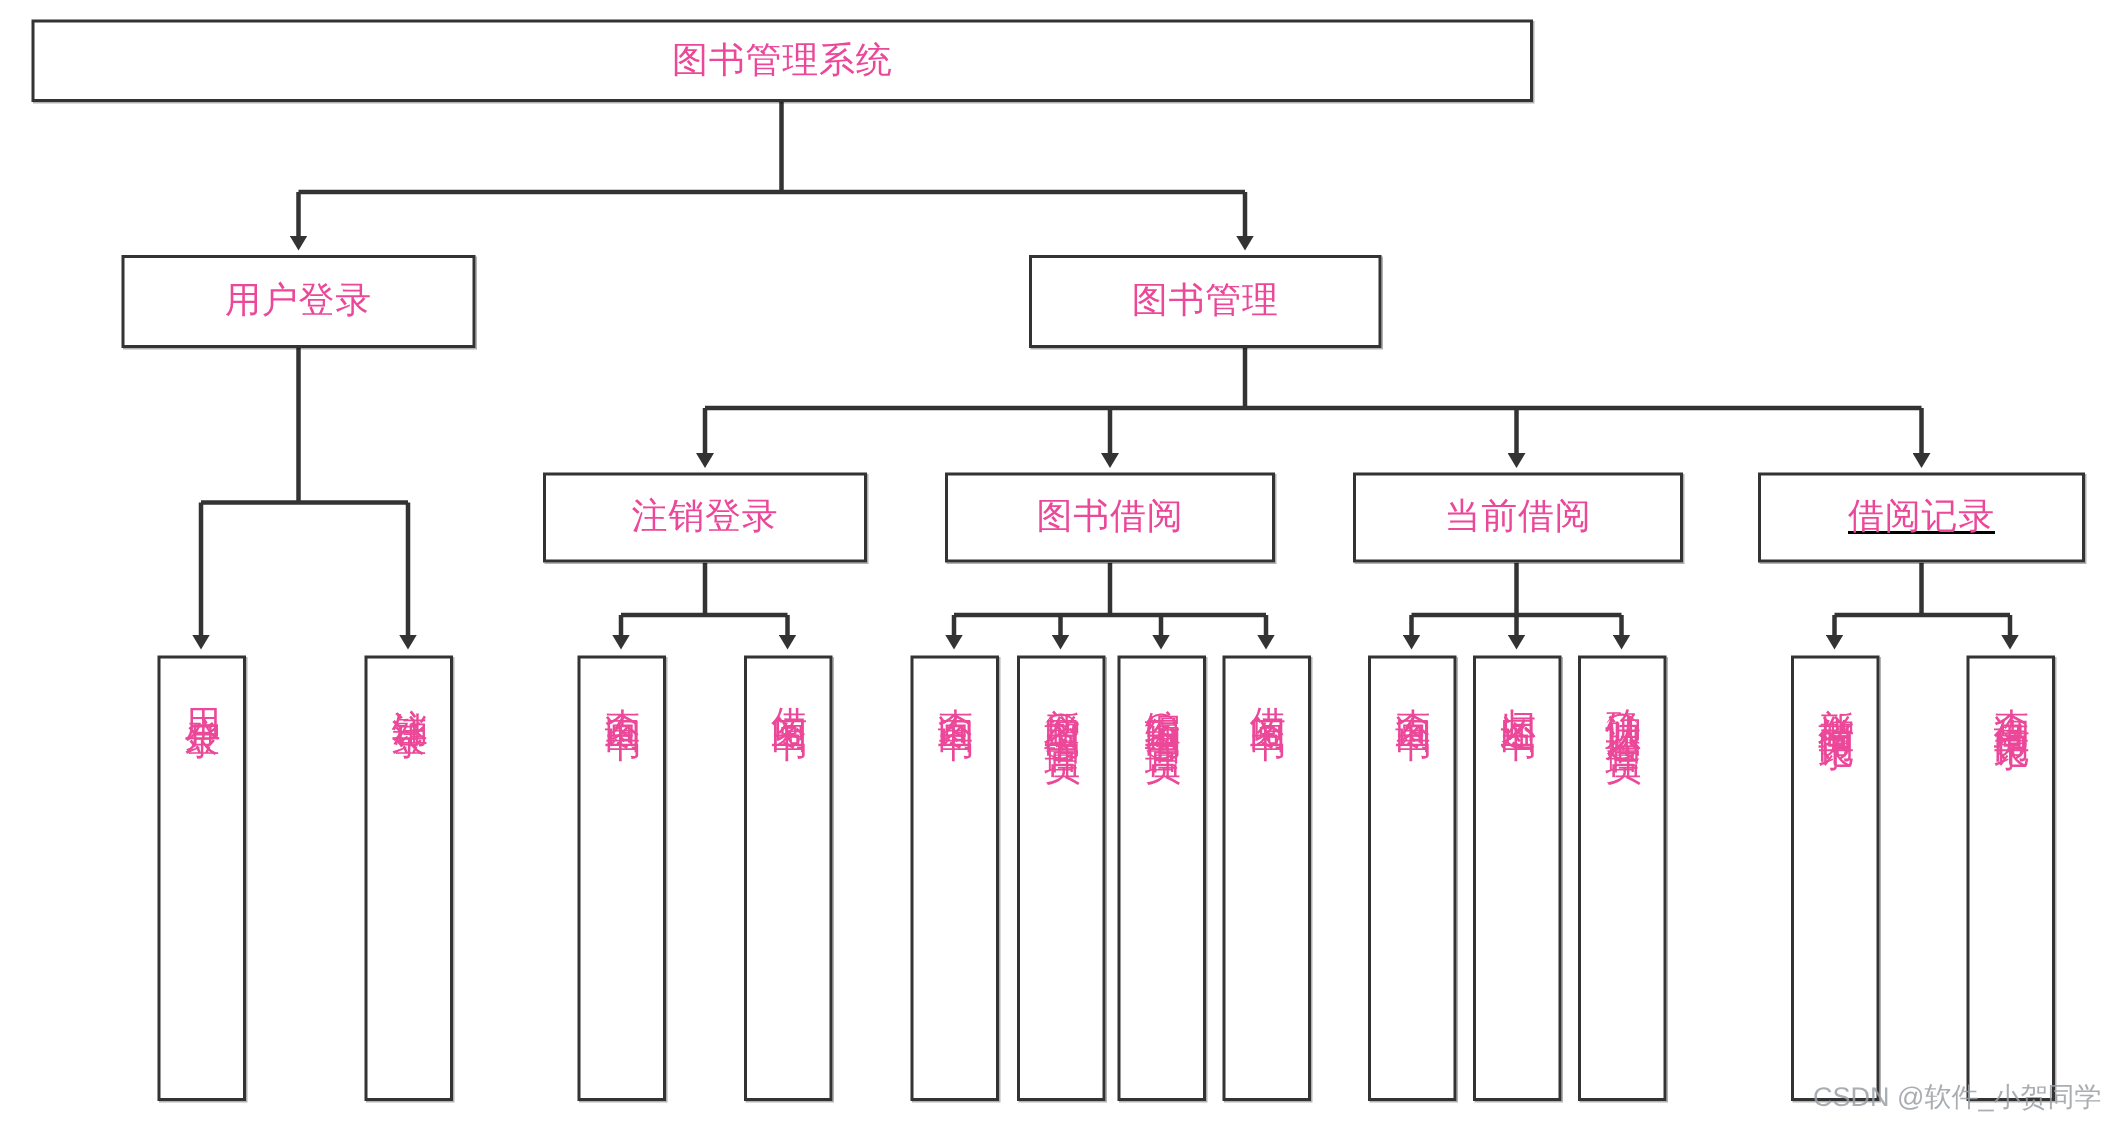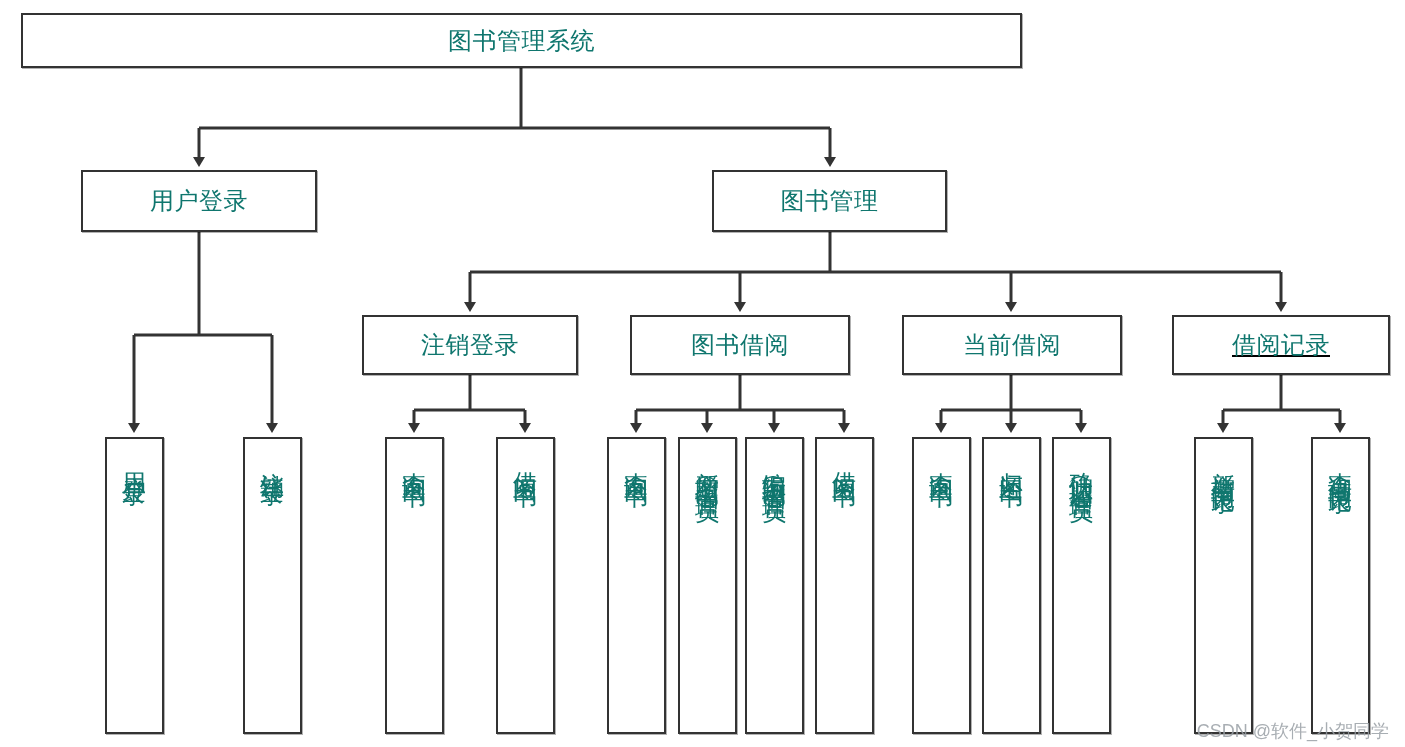--- a/index.html
+++ b/index.html
@@ -15,41 +15,41 @@
 
   .node{
     position:absolute;
     box-sizing:border-box;
     background:#ffffff;
     border:2px solid #333333;
     box-shadow:1px 1px 0 0 rgba(0,0,0,0.30);
     display:flex;align-items:center;justify-content:center;
   }
   .node .lbl{
-    color:#0f766e;
+    color:#ec4899;
     letter-spacing:0.5px;
     white-space:nowrap;
     line-height:1.05;
   }
   .node.horiz .lbl{font-size:24px;}
   .node.vert{
     align-items:flex-start;
     padding-top:14px;
   }
   .node.vert .lbl{
     writing-mode:vertical-rl;
     text-orientation:upright;
     font-size:24px;
     letter-spacing:4px;
     white-space:normal;
     max-height:280px;
   }
   .watermark{
     position:absolute;
-    right:16px;bottom:4px;
+    right:4px;bottom:4px;
     font-size:18px;
     color:#9aa0a6;
     opacity:0.85;
     white-space:nowrap;
     font-family:"Liberation Sans","DejaVu Sans",sans-serif;
   }
 </style>
 </head>
 <body>
 
@@ -107,21 +107,21 @@
     </g>
   </svg>
 
   <div class="node horiz" style="left:21px;top:13px;width:1001px;height:55px;">
     <span class="lbl">图书管理系统</span>
   </div>
 
   <div class="node horiz" style="left:81px;top:170px;width:236px;height:62px;">
     <span class="lbl">用户登录</span>
   </div>
-  <div class="node horiz" style="left:712px;top:170px;width:235px;height:62px;">
+  <div class="node horiz" style="left:686px;top:170px;width:235px;height:62px;">
     <span class="lbl">图书管理</span>
   </div>
 
   <div class="node horiz" style="left:362px;top:315px;width:216px;height:60px;">
     <span class="lbl">注销登录</span>
   </div>
   <div class="node horiz" style="left:630px;top:315px;width:220px;height:60px;">
     <span class="lbl">图书借阅</span>
   </div>
   <div class="node horiz" style="left:902px;top:315px;width:220px;height:60px;">

